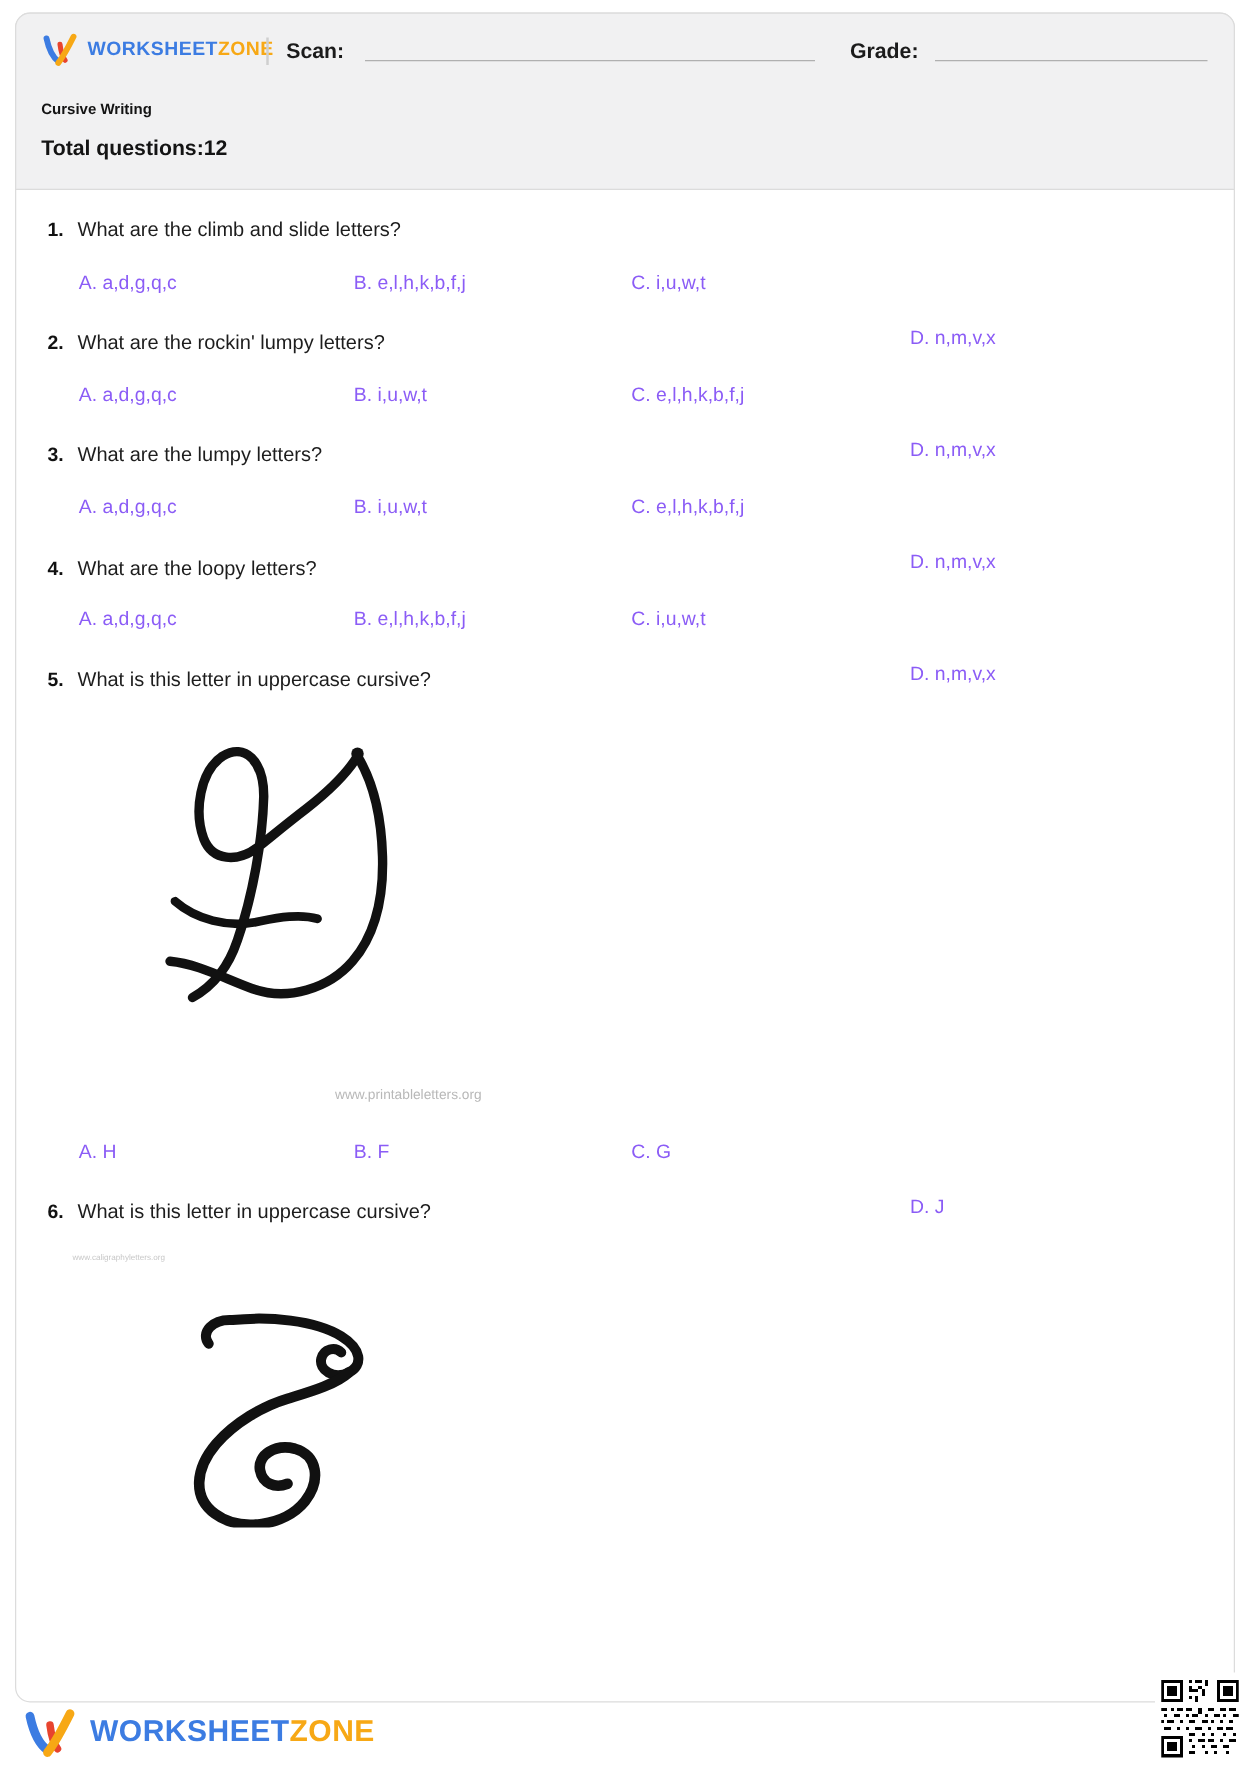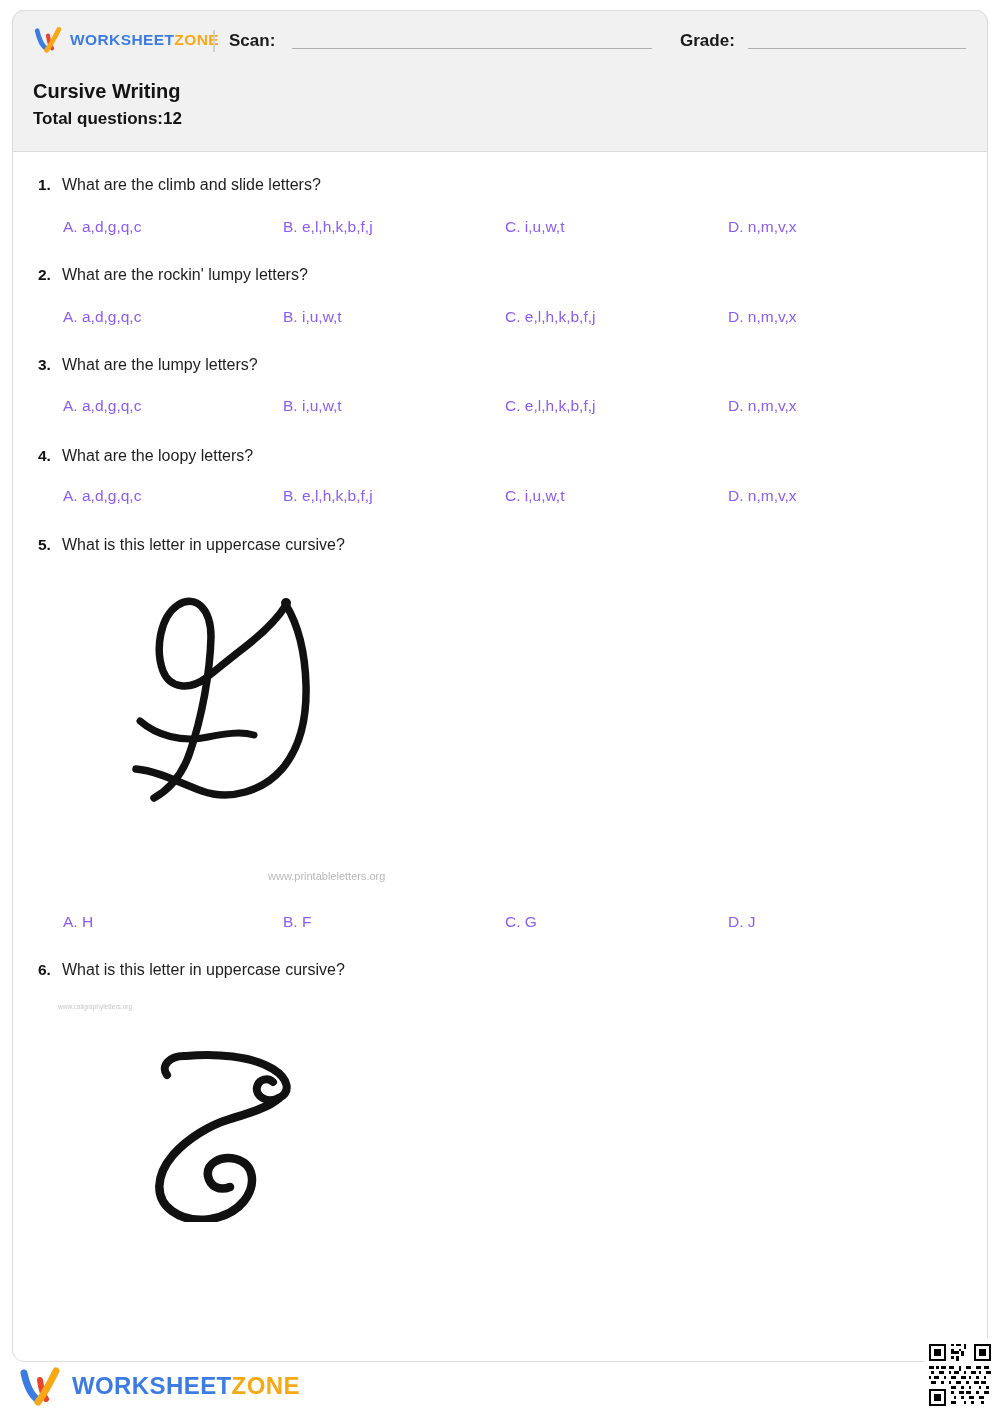--- a/index.html
+++ b/index.html
@@ -15,30 +15,30 @@
   
   .brand { position:absolute; display:flex; align-items:center; gap:7px; }
   .brand-header { left:33px; top:26px; }
   .brand-word { font-weight:800; letter-spacing:.4px; }
   .brand-header .brand-word { font-size:15.5px; }
   .brand-blue { color:#3c7ce2; }
   .brand-orange { color:#f7a815; }
   .hdr-divider { position:absolute; left:213px; top:30px; width:2px; height:22px; background:#cfcfcf; }
   .field-label { position:absolute; font-weight:700; font-size:17px; color:#1b1b1b; }
   .field-line { position:absolute; height:1px; background:#b0b0b0; }
-  .ws-title { position:absolute; left:33px; top:80px; font-weight:700; font-size:20px; color:#141414; }
+  .ws-title { position:absolute; left:33px; top:80px; font-weight:700; font-size:12px; color:#141414; }
   .total-row { position:absolute; left:33px; top:109px; font-weight:700; font-size:17px; color:#141414; }
   .total-row .tv { }
 
   
   .qrow { position:absolute; left:0; width:1000px; height:24px; }
   .qnum { position:absolute; left:38px; font-weight:700; font-size:15.5px; color:#111; }
   .qtext { position:absolute; left:62px; font-size:16px; color:#1d1d1d; }
   .opt { position:absolute; font-size:15.5px; color:#8b5cf6;text-align:center; }
-  .opt-a { left:63px; } .opt-b { left:283px; } .opt-c { left:505px; } .opt-d { left:728px; }
+  .opt-a { left:63px; } .opt-b { left:283px; } .opt-c { left:505px; } .opt-d { left:728px;margin-top:44px; }
 
   .letter-svg { position:absolute; }
   .letter-svg path { fill:none; stroke:#111; stroke-linecap:round; stroke-linejoin:round; }
   .watermark { position:absolute; color:#b8b8b8; }
   .wm-g { left:268px; top:870px; font-size:11px; }
   .wm-e { left:58px; top:1003px; font-size:6.5px; color:#c8c8c8; }
 
   
   .brand-footer { left:18px; top:1366px; gap:10px; }
   .brand-footer .brand-word { font-size:24px; }

